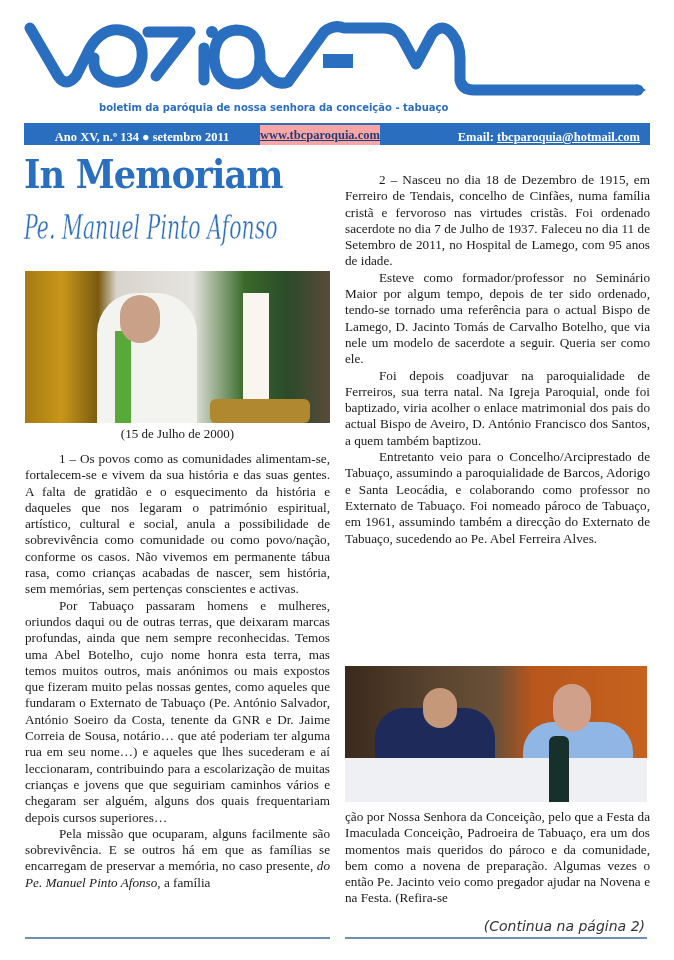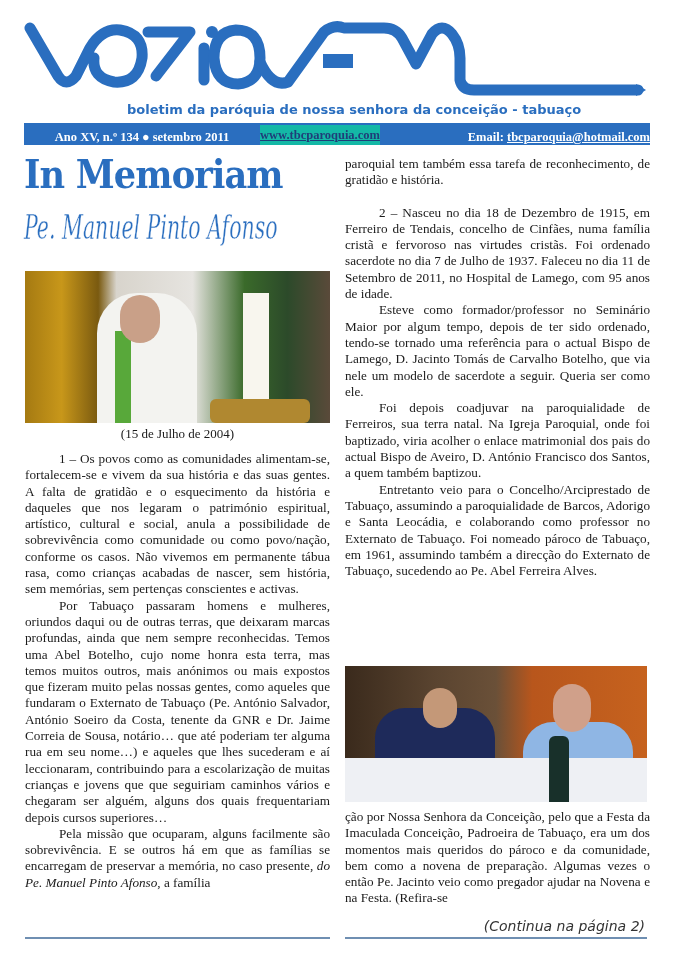--- a/index.html
+++ b/index.html
@@ -1,25 +1,25 @@
 <!DOCTYPE html>
 <html><head>
 <meta charset="utf-8">
 <style>
   html, body { margin: 0; padding: 0; background: #ffffff; }
   body { width: 674px; height: 960px; position: relative; overflow: hidden; font-family: "Liberation Serif", serif; color: #1a1a1a; }
 
   .masthead { position: absolute; left: 24px; top: 18px; width: 630px; height: 100px; }
   .masthead svg { position: absolute; left: 0; top: 0; }
-  .tagline { position: absolute; left: 75px; top: 84px; font-family: "DejaVu Sans", sans-serif; font-weight: bold; font-size: 13px; color: #2a6ebf; letter-spacing: 0px; white-space: nowrap; margin-left: 28px; }
+  .tagline { position: absolute; left: 75px; top: 84px; font-family: "DejaVu Sans", sans-serif; font-weight: bold; font-size: 10px; color: #2a6ebf; letter-spacing: 0px; white-space: nowrap; }
 
   .band { position: absolute; left: 24px; top: 123px; width: 626px; height: 22px; background: #2a6ebf; display: flex; align-items: flex-end; font-family: "Liberation Serif", serif; font-weight: bold; font-size: 12.5px; color: #ffffff; }
   .band .issue { width: 236px; text-align: center; }
-  .band .web { width: 120px; height: 20px; background: #14b8a6; color: #1f3e79; text-align: center; line-height: 20px; text-decoration: underline; }
-  .band .email { flex: 1; text-align: right; }
+  .band .web { width: 120px; height: 20px; background: #fca5a5; color: #1f3e79; text-align: center; line-height: 20px; text-decoration: underline; }
+  .band .email { flex: 1; text-align: right; padding-right: 10px; }
   .band .email a { color: #ffffff; text-decoration: underline; }
 
   .title { position: absolute; left: 24px; top: 150px; font-family: "DejaVu Serif", serif; font-weight: bold; font-size: 40px; color: #2a6ebf; letter-spacing: -1px; line-height: 48px; white-space: nowrap; transform: scaleX(0.88); transform-origin: left top; }
   .subtitle { position: absolute; left: 24px; top: 208px; font-family: "DejaVu Serif", serif; font-style: italic; font-size: 33px; color: #2a6ebf; line-height: 40px; white-space: nowrap; transform: scaleX(0.62); transform-origin: left top; font-weight: normal; -webkit-text-stroke: 0.4px #ffffff; }
 
   .photo { position: absolute; overflow: hidden; }
   .photo1 { left: 25px; top: 271px; width: 305px; height: 152px; background: linear-gradient(90deg, #a57a12 0%, #c8971a 12%, #7a5a10 24%, #d8d4cc 30%, #e6e4e0 55%, #3a6a2a 72%, #2c4a2a 86%, #5a4a3a 100%); }
   .photo1 .priest { position: absolute; left: 72px; top: 22px; width: 100px; height: 130px; background: #f3f3f0; border-radius: 40px 40px 0 0; }
   .photo1 .stole { position: absolute; left: 90px; top: 60px; width: 16px; height: 92px; background: #58a83a; }
   .photo1 .head { position: absolute; left: 95px; top: 24px; width: 40px; height: 48px; background: #c9a088; border-radius: 20px; }
@@ -80,30 +80,29 @@
 <div class="title">In Memoriam</div>
 <div class="subtitle">Pe. Manuel Pinto Afonso</div>
 
 <div class="photo photo1">
   <div class="priest"></div>
   <div class="stole"></div>
   <div class="head"></div>
   <div class="candle"></div>
   <div class="candle-base"></div>
 </div>
-<div class="caption">(15 de Julho de 2004)</div>
+<div class="caption">(15 de Julho de 2000)</div>
 
 <div class="col col1">
   <p class="ind">1 – Os povos como as comunidades alimentam-se, fortalecem-se e vivem da sua história e das suas gentes. A falta de gratidão e o esquecimento da história e daqueles que nos legaram o património espiritual, artístico, cultural e social, anula a possibilidade de sobrevivência como comunidade ou como povo/nação, conforme os casos. Não vivemos em permanente tábua rasa, como crianças acabadas de nascer, sem história, sem memórias, sem pertenças conscientes e activas.</p>
   <p class="ind">Por Tabuaço passaram homens e mulheres, oriundos daqui ou de outras terras, que deixaram marcas profundas, ainda que nem sempre reconhecidas. Temos uma Abel Botelho, cujo nome honra esta terra, mas temos muitos outros, mais anónimos ou mais expostos que fizeram muito pelas nossas gentes, como aqueles que fundaram o Externato de Tabuaço (Pe. António Salvador, António Soeiro da Costa, tenente da GNR e Dr. Jaime Correia de Sousa, notário… que até poderiam ter alguma rua em seu nome…) e aqueles que lhes sucederam e aí leccionaram, contribuindo para a escolarização de muitas crianças e jovens que que seguiriam caminhos vários e chegaram ser alguém, alguns dos quais frequentariam depois cursos superiores…</p>
   <p class="ind"><span>Pela missão que ocuparam, alguns facilmente são sobrevivência. E se outros há em que as famílias se encarregam de preservar a memória, no caso presente, </span><i>do Pe. Manuel Pinto Afonso</i><span>, a família</span></p>
 </div>
 
 <div class="col col2a">
-  <p>paroquial tem também essa tarefa de reconhecimento, de gratidão e história.</p>
   <div class="gap"></div>
   <p class="ind">2 – Nasceu no dia 18 de Dezembro de 1915, em Ferreiro de Tendais, concelho de Cinfães, numa família cristã e fervoroso nas virtudes cristãs. Foi ordenado sacerdote no dia 7 de Julho de 1937. Faleceu no dia 11 de Setembro de 2011, no Hospital de Lamego, com 95 anos de idade.</p>
   <p class="ind">Esteve como formador/professor no Seminário Maior por algum tempo, depois de ter sido ordenado, tendo-se tornado uma referência para o actual Bispo de Lamego, D. Jacinto Tomás de Carvalho Botelho, que via nele um modelo de sacerdote a seguir. Queria ser como ele.</p>
   <p class="ind">Foi depois coadjuvar na paroquialidade de Ferreiros, sua terra natal. Na Igreja Paroquial, onde foi baptizado, viria acolher o enlace matrimonial dos pais do actual Bispo de Aveiro, D. António Francisco dos Santos, a quem também baptizou.</p>
   <p class="ind">Entretanto veio para o Concelho/Arciprestado de Tabuaço, assumindo a paroquialidade de Barcos, Adorigo e Santa Leocádia, e colaborando como professor no Externato de Tabuaço. Foi nomeado pároco de Tabuaço, em 1961, assumindo também a direcção do Externato de Tabuaço, sucedendo ao Pe. Abel Ferreira Alves.</p>
 </div>
 
 <div class="photo photo2">
   <div class="man1"></div>
   <div class="head1"></div>

